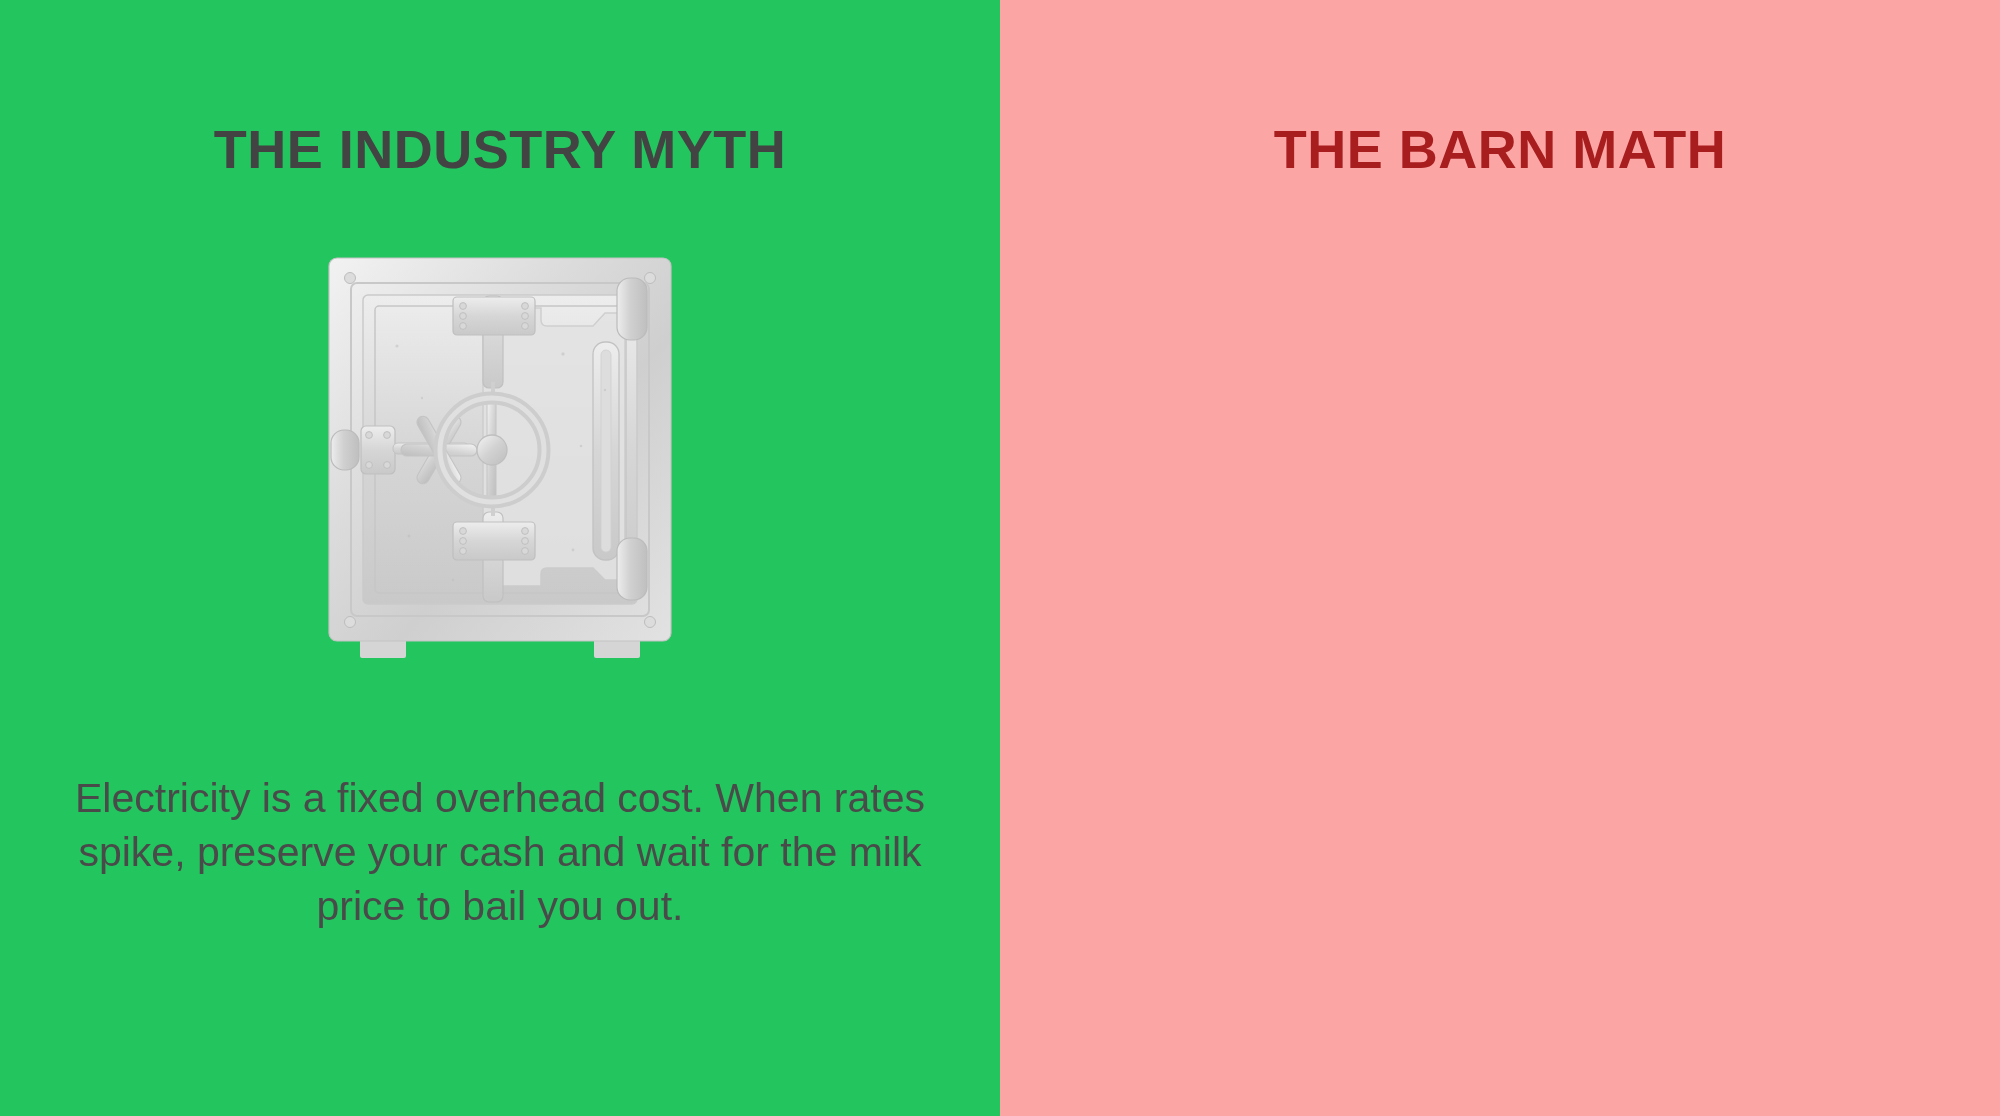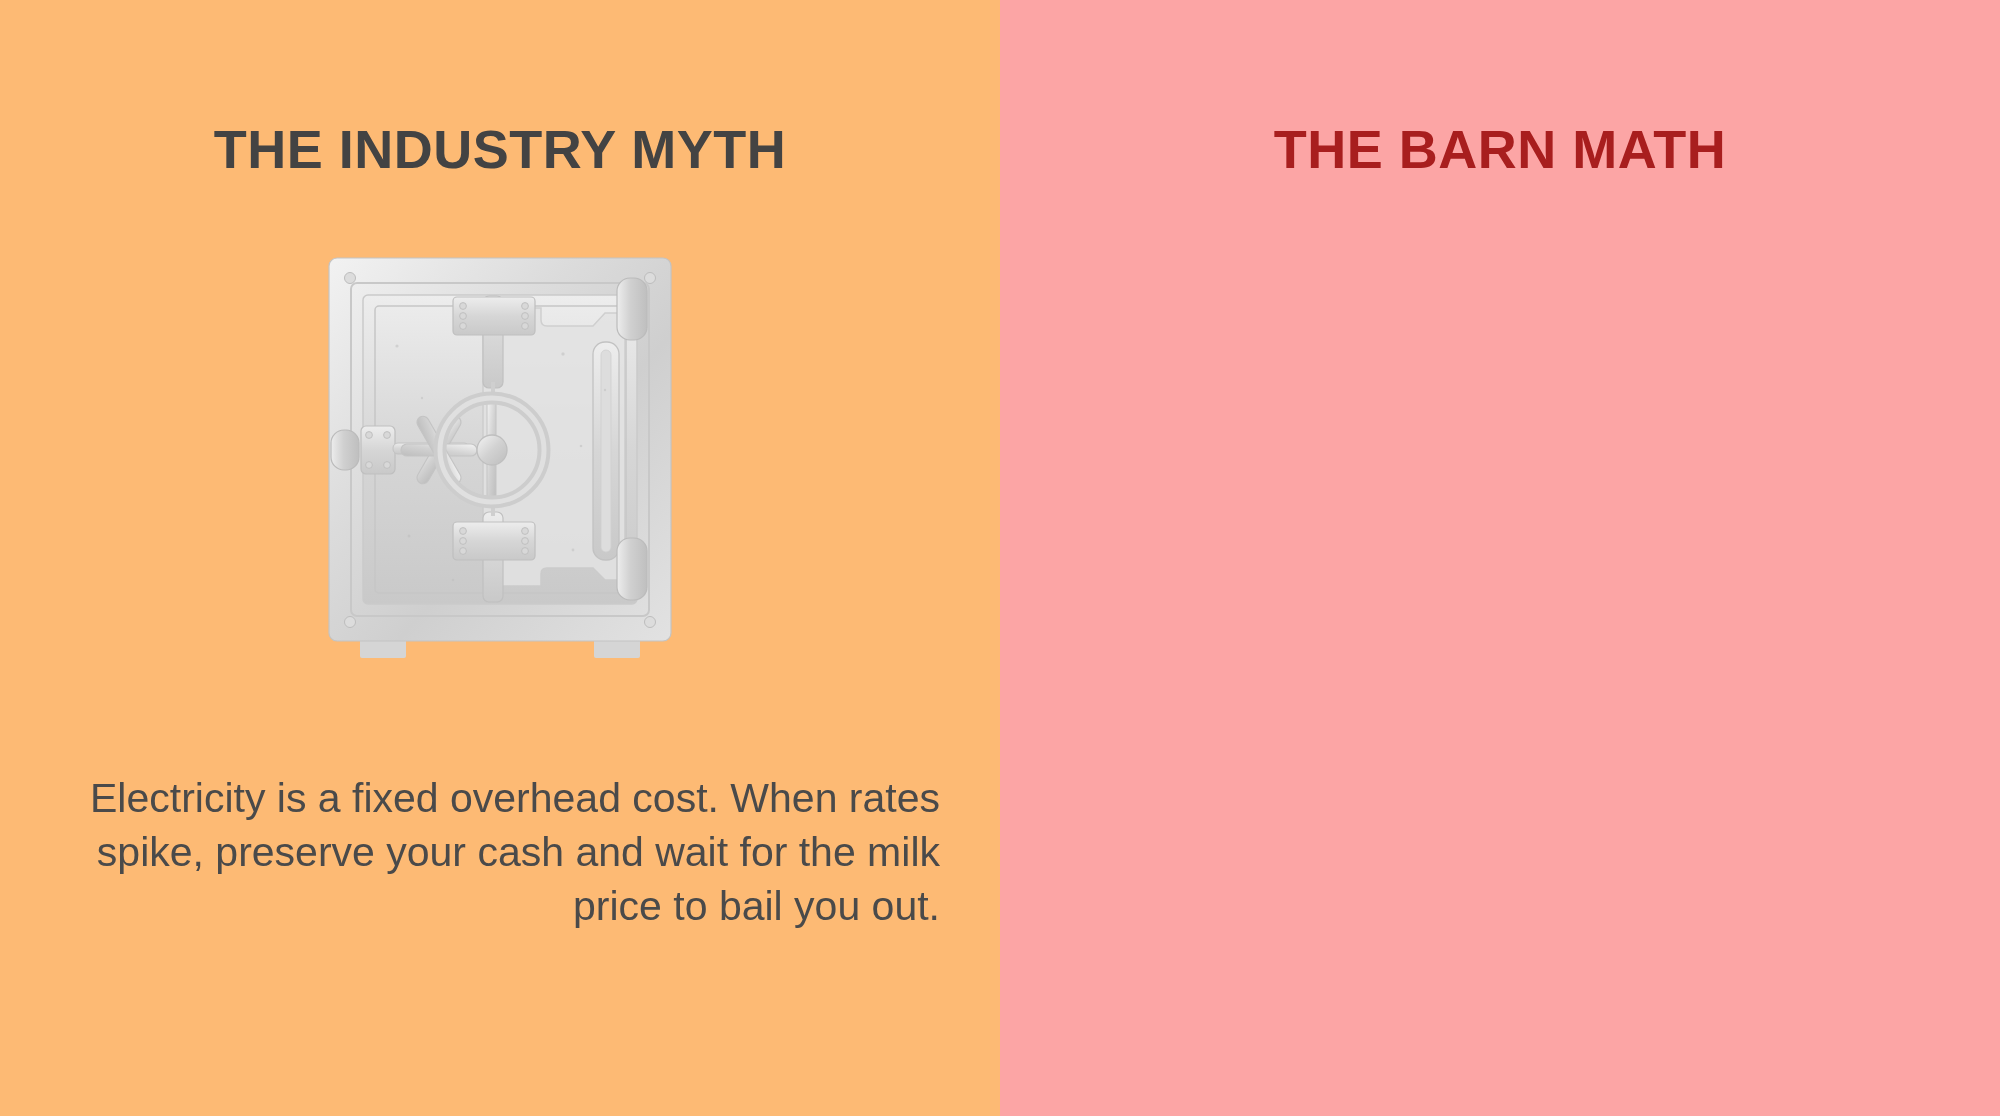--- a/index.html
+++ b/index.html
@@ -9,21 +9,21 @@
     font-family:"Liberation Sans", sans-serif;
     overflow:hidden;
   }
   .slide{
     position:relative;
     width:2000px;height:1116px;
     display:flex;
   }
   
   .panel{position:relative;height:1116px;box-sizing:border-box;}
-  .panel-left{width:1000px;background:#fdba74;}
+  .panel-left{width:1000px;background:#22c55e;}
   .panel-right{width:1000px;background:#fca5a5;}
 
   
   .heading{
     position:absolute;left:0;width:100%;
     text-align:center;
     font-weight:bold;
     font-size:54px;
     letter-spacing:0.5px;
     text-transform:uppercase;
@@ -35,21 +35,21 @@
   .safe-wrap{
     position:absolute;
     left:305px;top:250px;
     width:390px;height:420px;
   }
   .safe-svg{display:block;width:390px;height:420px;}
 
   
   .body-copy{
     position:absolute;
-    text-align:right;
+    text-align:center;
     line-height:1.32;
   }
   .body-left{
     left:60px;top:730px;width:880px;
     font-size:41px;
     color:#4a4a4a;
   }
 </style>
 </head>
 <body>

